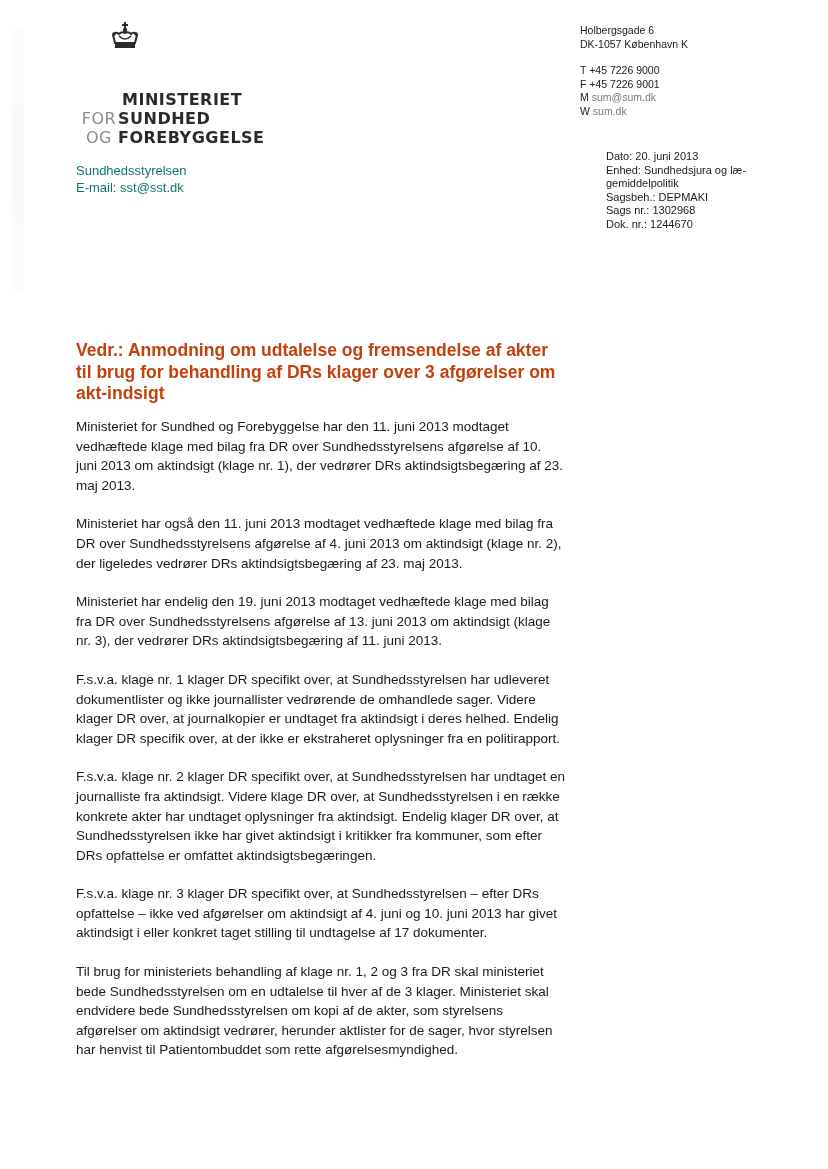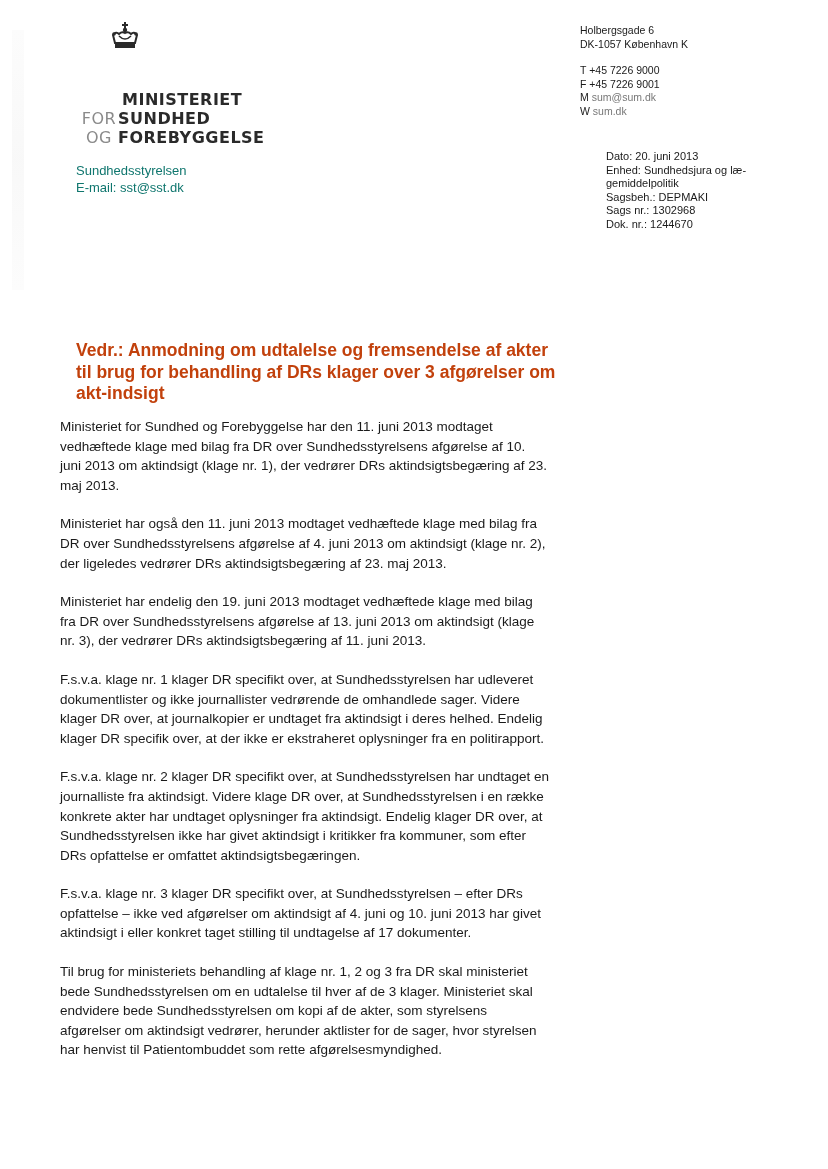--- a/index.html
+++ b/index.html
@@ -88,21 +88,21 @@
       top: 340px;
       width: 490px;
       font-size: 17.5px;
       font-weight: bold;
       line-height: 21.5px;
       color: #c2410c;
     }
 
     .body-text {
       position: absolute;
-      left: 60px;
+      left: 76px;
       top: 417px;
       width: 490px;
       font-size: 13.5px;
       line-height: 19.6px;
       color: #1a1a1a;
     }
     .body-text p {
       margin: 0 0 19px 0;
     }
     .scan-edge {

